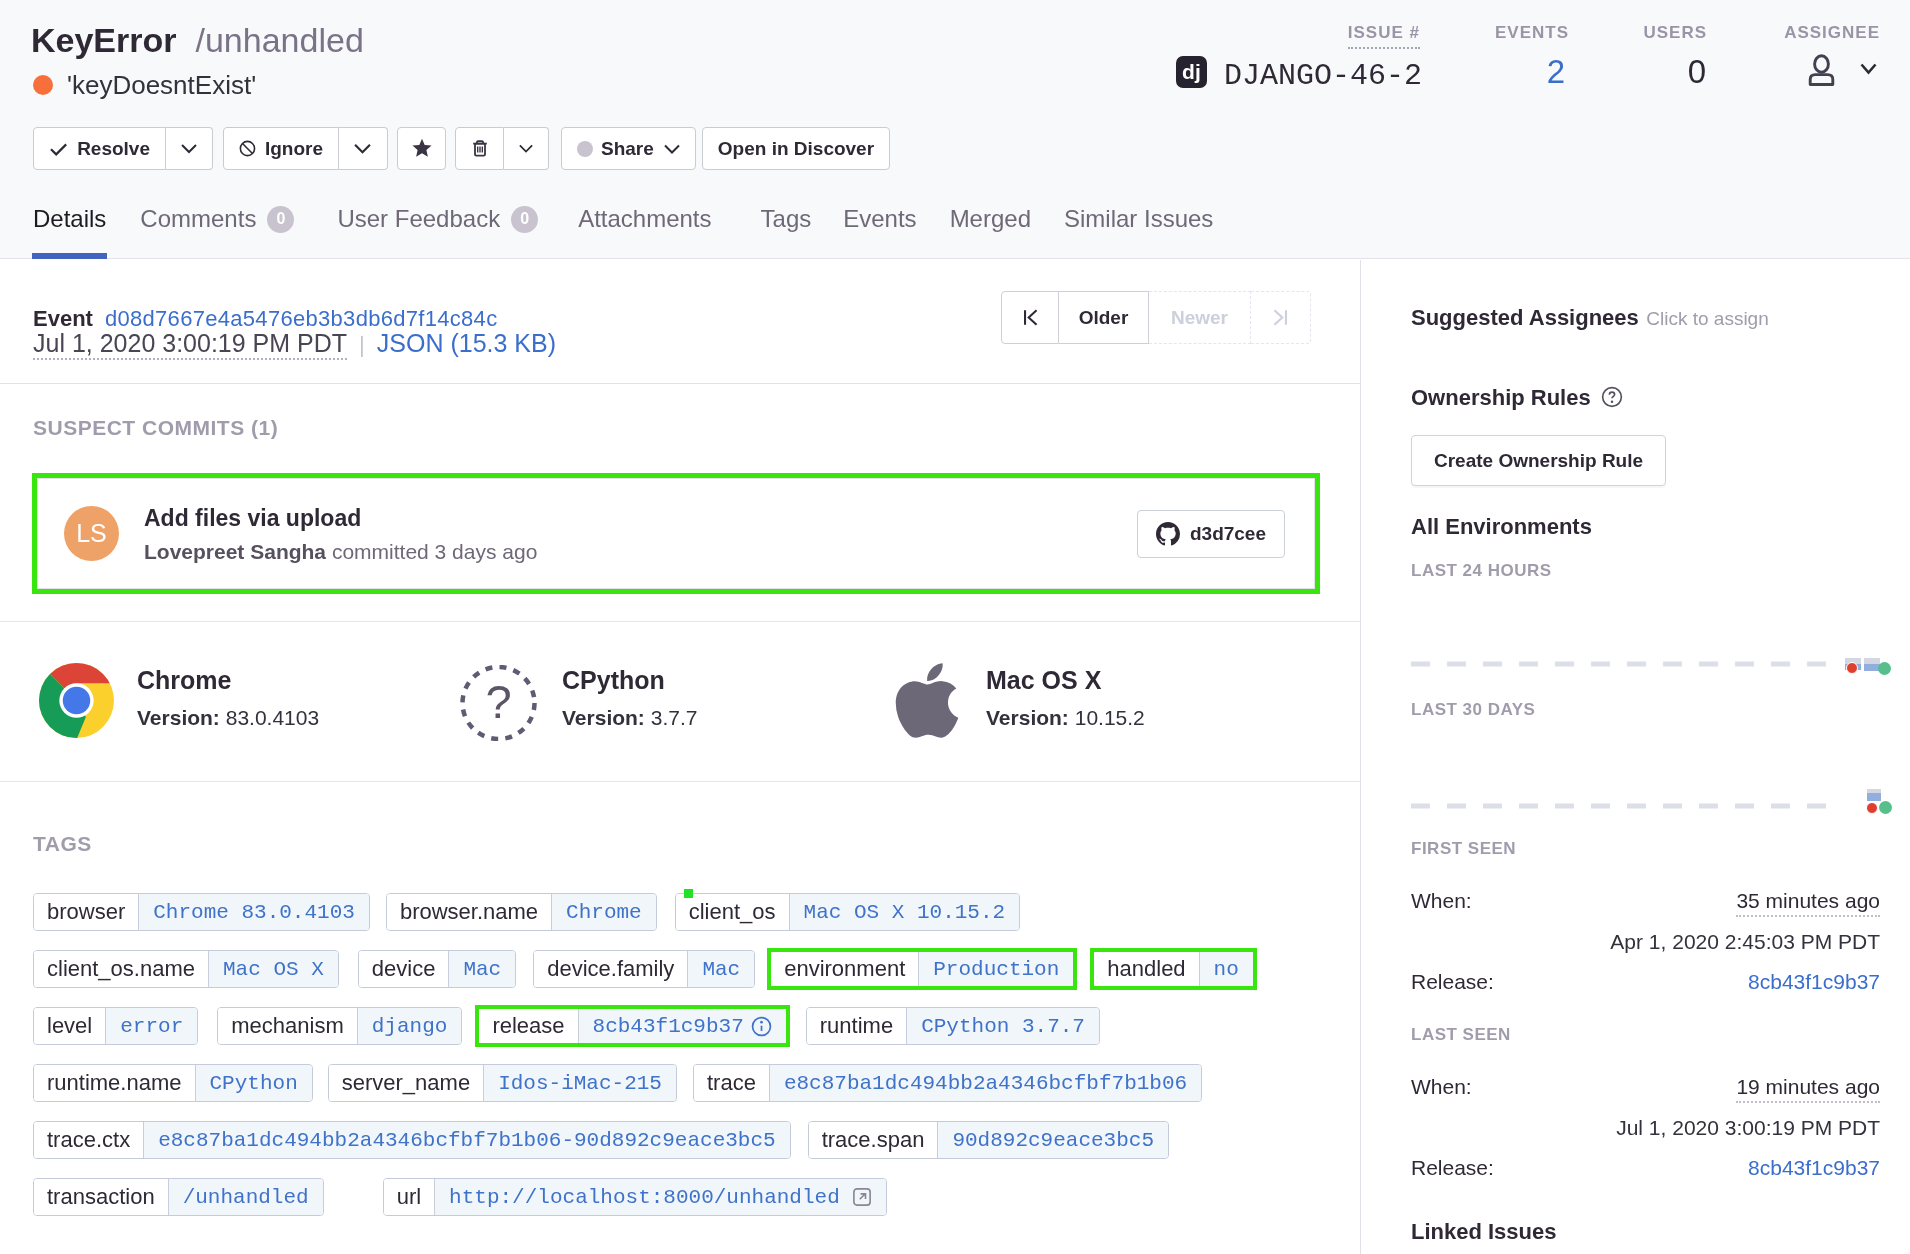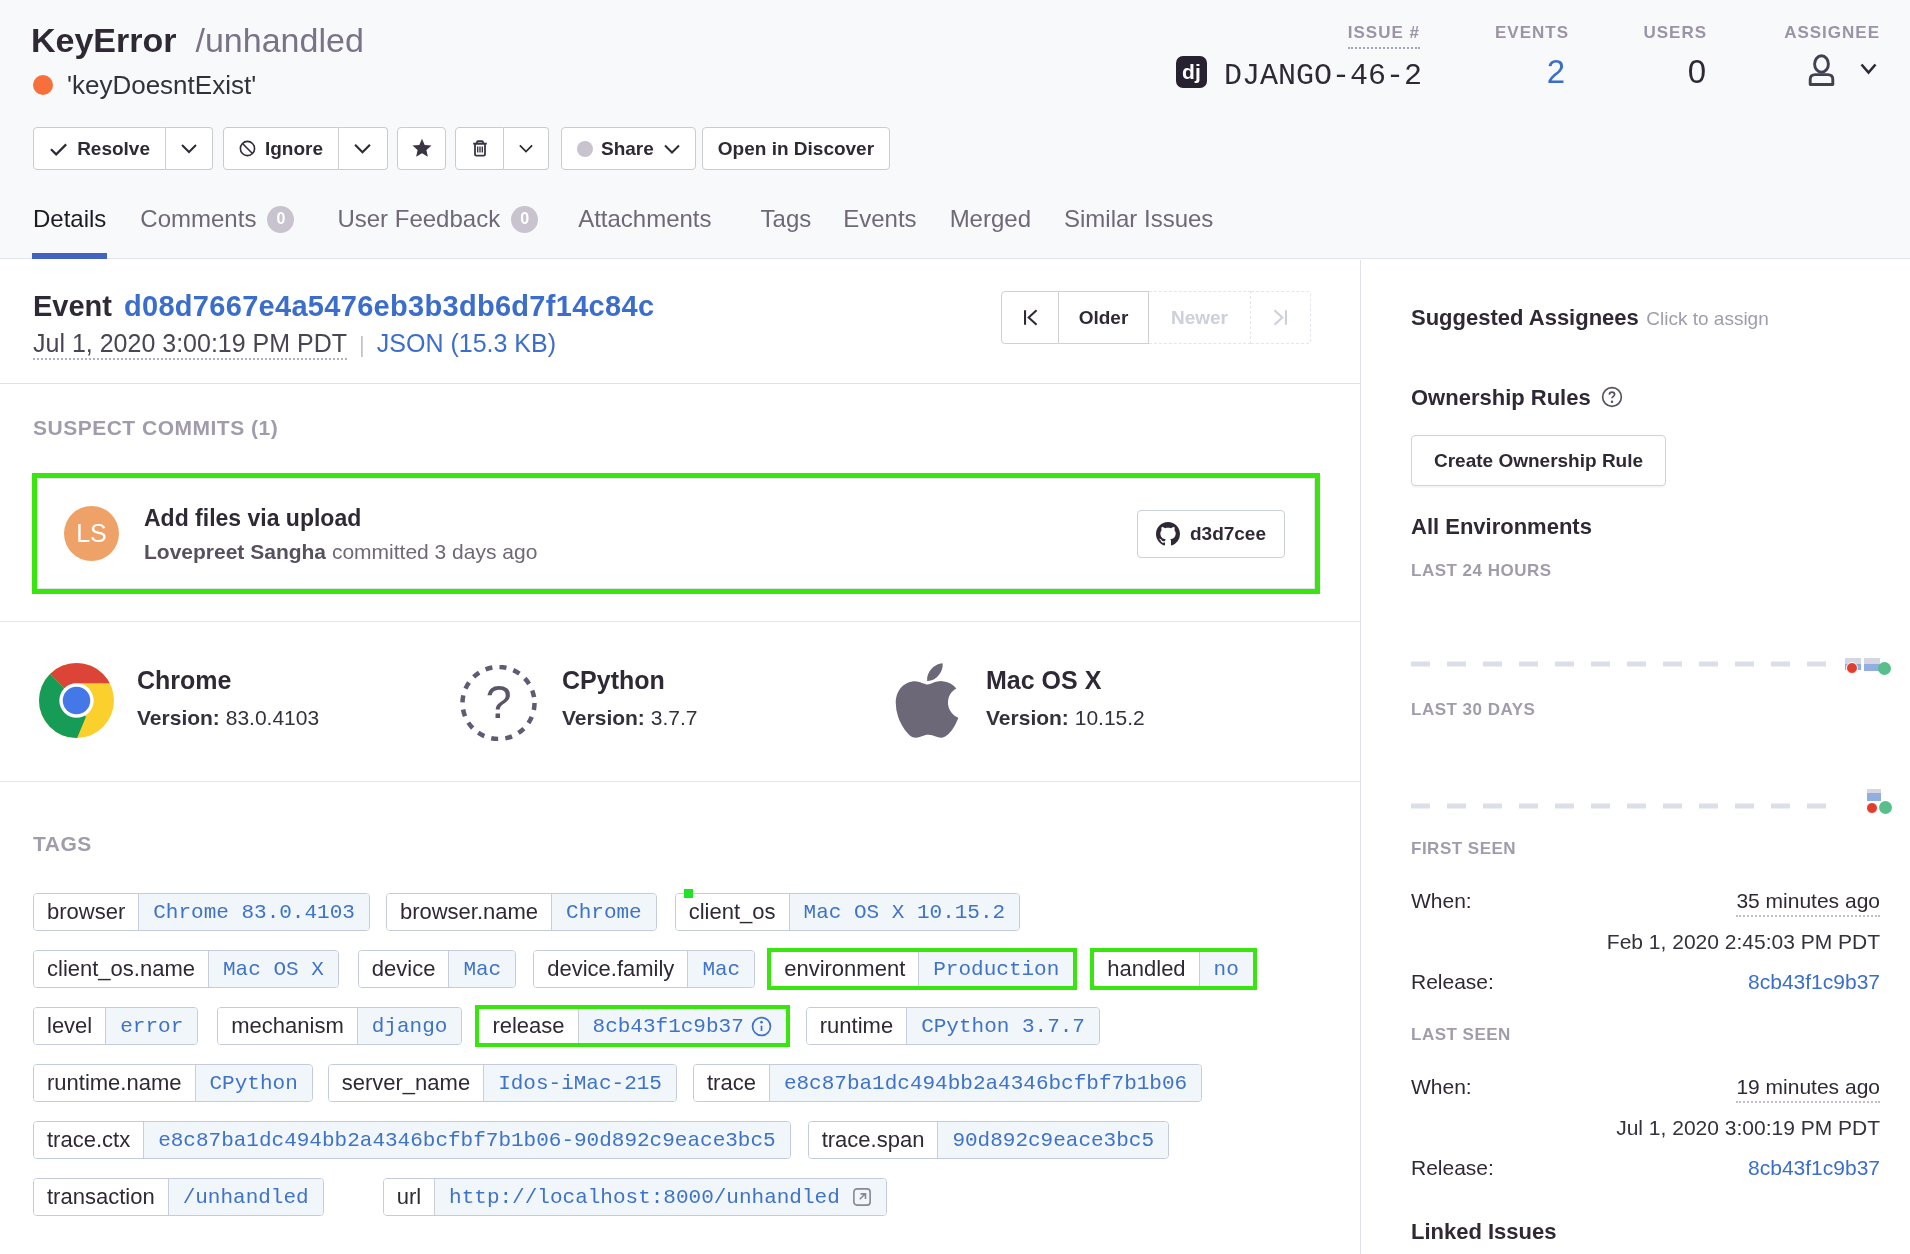--- a/index.html
+++ b/index.html
@@ -29,21 +29,21 @@
 
 .stat { position:absolute; top:23px; text-align:right; }
 .stat .lbl { font-size:17px; font-weight:bold; color:#9b93a6; letter-spacing:1px; display:inline-block; }
 .stat .lbl.dotted { border-bottom:2px dotted #a9a2b3; padding-bottom:4px; }
 .stat .val { margin-top:10px; font-size:28px; }
 
 #main { position:absolute; left:0; top:260px; width:1361px; height:994px; border-right:1px solid #e3e1e7; background:#fff; }
 #sidebar { position:absolute; left:1362px; top:260px; width:548px; height:994px; background:#fff; }
 
 #eventrow { position:absolute; left:0; top:0; width:1361px; height:124px; border-bottom:1px solid #e3e1e7; }
-#eventrow .l1 { position:absolute; left:33px; top:30px; font-size:29px;font-weight:bold; }
+#eventrow .l1 { position:absolute; left:33px; top:46px; font-size:22px; }
 #eventrow .l1 b { margin-right:12px; }
 a.link { color:#3b6ecc; text-decoration:none; }
 #eventrow .l2 { position:absolute; left:33px; top:69px; font-size:25px; color:#494552; }
 #eventrow .l2 .date { border-bottom:2px dotted #b5aebf; padding-bottom:1px; }
 #eventrow .l2 .sep { color:#c6c2cc; margin:0 12px; font-size:22px; }
 .pagination { position:absolute; right:50px; top:31px; display:flex; height:53px; }
 .pagination .pbtn { border:1px solid #cdd0d7; background:#fff; display:flex; align-items:center; justify-content:center; font-size:19px; font-weight:bold; }
 .pagination .pbtn.dis { border-color:#e3e6ee; border-style:dashed; color:#ccd0da; }
 
 #suspect { position:absolute; left:33px; top:156px; font-size:21px; font-weight:bold; color:#a19cab; letter-spacing:0.5px; }
@@ -351,21 +351,21 @@
   <svg class="dashline" style="top:541px;" width="432" height="10">
       <line x1="0" y1="5" x2="432" y2="5" stroke="#dcdfe8" stroke-width="5" stroke-dasharray="19 17"></line>
     </svg>
   <div style="position:absolute;left:505px;top:529px;width:14px;height:4px;background:#d4d7e2;"></div>
   <div style="position:absolute;left:505px;top:533px;width:14px;height:8px;background:#92aede;"></div>
   <div style="position:absolute;left:504px;top:542px;width:12px;height:12px;border-radius:50%;background:#e03e2f;border:1px solid #fff;"></div>
   <div style="position:absolute;left:517px;top:541px;width:13px;height:13px;border-radius:50%;background:#57be8c;"></div>
   <div class="sbsec greylabel" style="top:579px;">FIRST SEEN</div>
   <div class="krow" style="top:629px;">When: <span class="r"><span style="border-bottom:2px dotted #c3bcc9;padding-bottom:3px;">35 minutes ago</span></span></div>
   <div class="krow" style="top:670px;color:#33313b;">
-      <span class="r">Feb 1, 2020 2:45:03 PM PDT</span>
+      <span class="r">Apr 1, 2020 2:45:03 PM PDT</span>
     </div>
   <div class="krow" style="top:710px;">Release: <span class="r"><a class="link">8cb43f1c9b37</a></span></div>
   <div class="sbsec greylabel" style="top:765px;">LAST SEEN</div>
   <div class="krow" style="top:815px;">When: <span class="r"><span style="border-bottom:2px dotted #c3bcc9;padding-bottom:3px;">19 minutes ago</span></span></div>
   <div class="krow" style="top:856px;color:#33313b;">
       <span class="r">Jul 1, 2020 3:00:19 PM PDT</span>
     </div>
   <div class="krow" style="top:896px;">Release: <span class="r"><a class="link">8cb43f1c9b37</a></span></div>
   <div class="sbsec" style="top:959px;">
       <h2>Linked Issues</h2>

